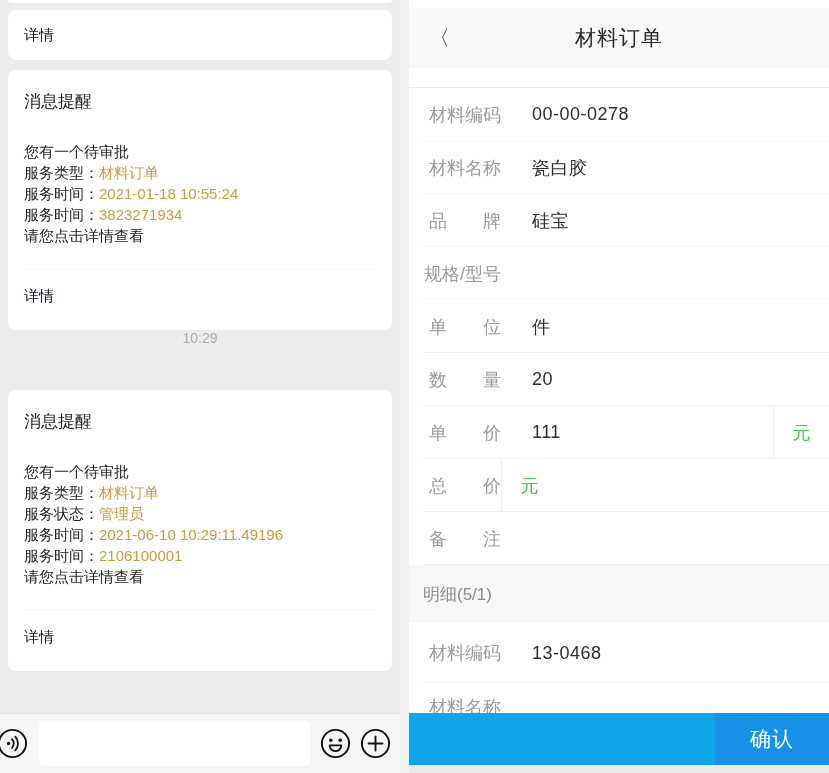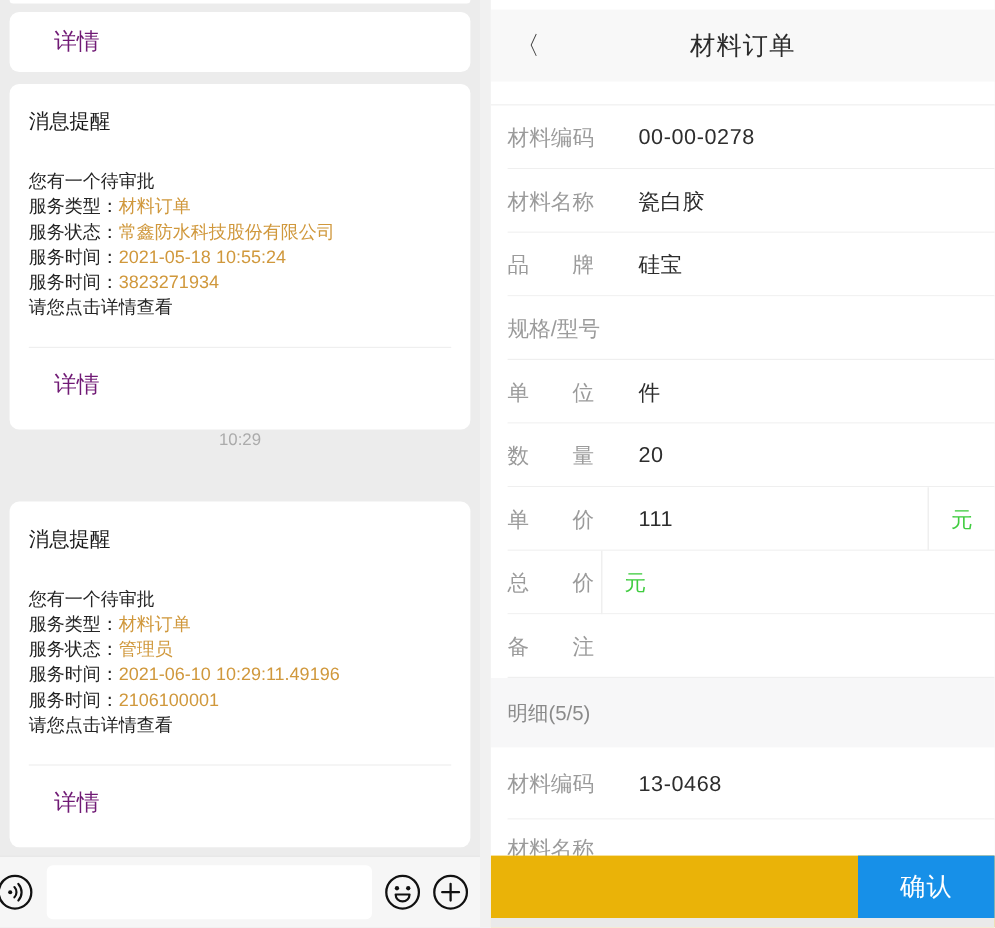--- a/index.html
+++ b/index.html
@@ -5,21 +5,21 @@
   * { margin:0; padding:0; box-sizing:border-box; }
   html,body { width:829px; height:773px; overflow:hidden; }
   body { font-family:"Liberation Sans","DejaVu Sans",sans-serif; background:#ececec; }
   .screen { display:flex; width:829px; height:773px; }
 
   
   .chat-panel { position:relative; width:400px; height:773px; background:#ececec; overflow:hidden; flex-shrink:0; }
   .sliver { height:3px; background:#ffffff; margin:0 8px 7px; border-radius:0 0 6px 6px; }
   .card { background:#ffffff; border-radius:8px; margin:0 8px; }
   .card-top { height:50px; display:flex; align-items:center; padding:0 16px; margin-bottom:10px; }
-  .link { color:#701a75; font-size:19px; cursor:pointer;margin-left:21px; }
+  .link { color:#0f172a; font-size:15px; cursor:pointer; }
   .msg-card { padding:20px 16px 24px; }
   .msg-title { font-size:17px; color:#1a1a1a; font-weight:500; margin-bottom:28px; }
   .msg-line { font-size:15px; line-height:21px; color:#252525; white-space:nowrap; }
   .msg-line .hl { color:#d0983c; }
   .msg-divider { height:1px; background:#efefef; margin-top:22px; }
   .msg-footer { padding-top:18px; }
   .time-row { height:60px; display:flex; align-items:flex-start; justify-content:center; }
   .time-text { font-size:14px; color:#ababab; }
 
   .input-bar { position:absolute; left:0; right:0; bottom:0; height:60px; background:#f6f6f6;
@@ -37,31 +37,31 @@
   .order-panel { position:relative; width:420px; height:773px; background:#ffffff; overflow:hidden; }
   .top-strip { height:8px; background:#ffffff; }
   .nav { position:relative; height:60px; background:#f8f8f8; display:flex; align-items:center; justify-content:center; }
   .back-btn { position:absolute; left:20px; top:0; height:60px; display:flex; align-items:center;
               font-size:21px; color:#3a3a3a; cursor:pointer; }
   .nav-title { font-size:21px; color:#2b2b2b; letter-spacing:1px; }
   .nav-gap { height:19px; background:#ffffff; }
   .form { border-top:1px solid #ebebeb; }
   .frow { position:relative; display:flex; align-items:center; height:53px; padding-left:14px; background:#fff; }
   .frow::after { content:""; position:absolute; left:14px; right:0; bottom:0; height:1px; background:#efefef; }
-  .flabel { width:78px; font-size:18px; color:#9b9b9b; white-space:nowrap; flex-shrink:0; }
+  .flabel { width:78px; font-size:18px; color:#9b9b9b; white-space:nowrap; flex-shrink:0;text-align:right; }
   .fvalue { margin-left:31px; font-size:18px; color:#2d2d2d; flex:1; letter-spacing:.5px; }
   .unit-cell { width:56px; align-self:stretch; display:flex; align-items:center; justify-content:center;
                border-left:1px solid #ececec; font-size:18px; color:#3fcc3f; flex-shrink:0; }
   .section-row { height:58px; background:#f7f7f8; display:flex; align-items:center; padding-left:14px;
                  font-size:17px; color:#8a8a8a; }
   .frow.detail { height:60px; }
   .frow.partial { height:90px; align-items:flex-start; padding-top:12px; }
   .frow.partial::after { display:none; }
 
-  .confirm-bar { position:absolute; left:0; right:0; bottom:0; height:60px; background:#eab308; }
+  .confirm-bar { position:absolute; left:0; right:0; bottom:0; height:60px; background:#0ea5e9; }
   .confirm-btn { position:absolute; right:0; top:0; width:114px; height:52px; background:#1790e8;
                  color:#ffffff; font-size:21px; display:flex; align-items:center; justify-content:center;
                  cursor:pointer; letter-spacing:1px; }
   .bottom-strip { position:absolute; left:0; right:0; bottom:0; height:8px; background:#eaeaea; }
 </style>
 </head>
 <body>
 
 <div class="screen">
 
@@ -74,24 +74,21 @@
 
     <div class="card msg-card">
       <div class="msg-title">消息提醒</div>
       <div class="msg-line">
         <span>您有一个待审批</span><span class="hl"></span>
       </div>
       <div class="msg-line">
         <span>服务类型：</span><span class="hl">材料订单</span>
       </div>
       <div class="msg-line">
-        <span>服务状态：</span><span class="hl">常鑫防水科技股份有限公司</span>
-      </div>
-      <div class="msg-line">
-        <span>服务时间：</span><span class="hl">2021-05-18 10:55:24</span>
+        <span>服务时间：</span><span class="hl">2021-01-18 10:55:24</span>
       </div>
       <div class="msg-line">
         <span>服务时间：</span><span class="hl">3823271934</span>
       </div>
       <div class="msg-line">
         <span>请您点击详情查看</span><span class="hl"></span>
       </div>
       <div class="msg-divider"></div>
       <div class="msg-footer">
         <span class="link">详情</span>
@@ -199,21 +196,21 @@
       <div class="frow">
         <span class="flabel">总　　价</span>
         <span class="unit-cell">元</span>
       </div>
       <div class="frow">
         <span class="flabel">备　　注</span>
         <span class="fvalue"></span>
       </div>
 
       <div class="section-row">
-        <span>明细(5/5)</span>
+        <span>明细(5/1)</span>
       </div>
 
       <div class="frow detail">
         <span class="flabel">材料编码</span>
         <span class="fvalue">13-0468</span>
       </div>
       <div class="frow partial">
         <span class="flabel">材料名称</span>
       </div>
     </div>

